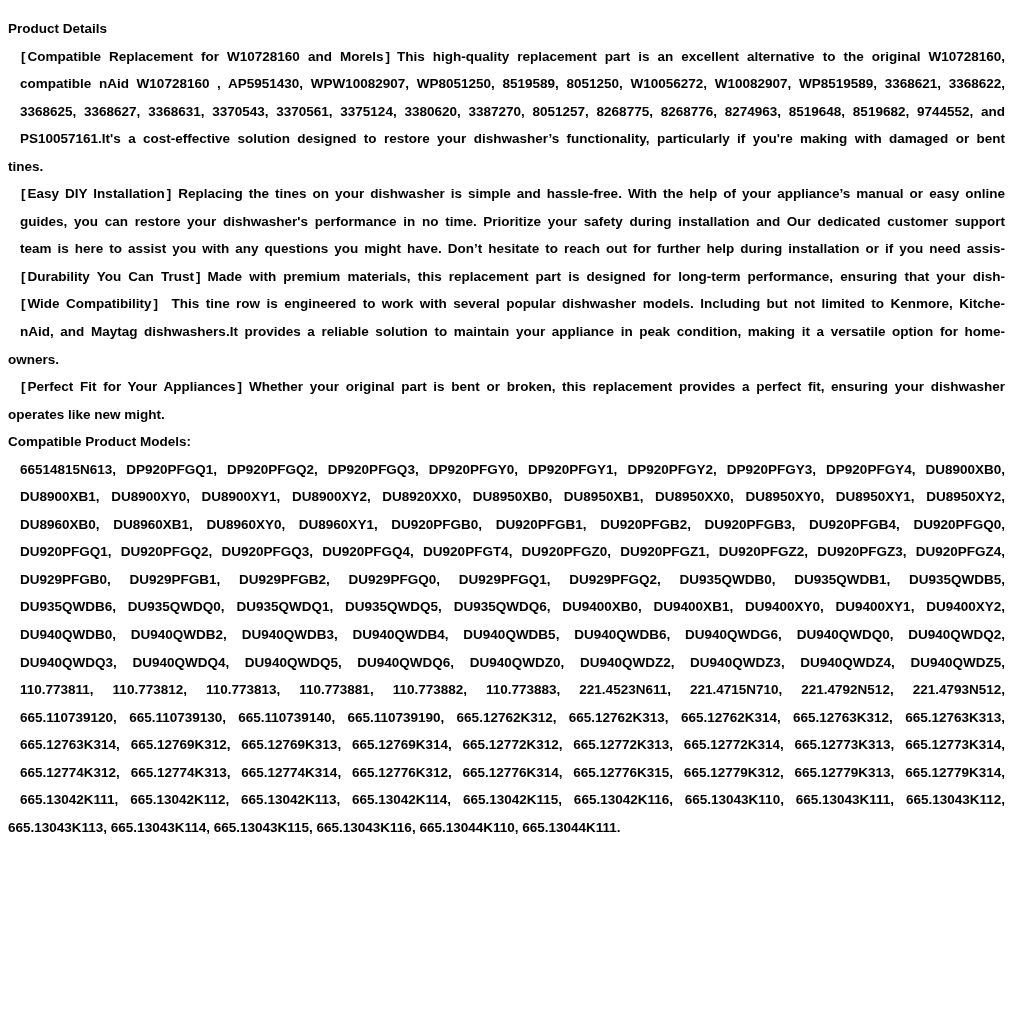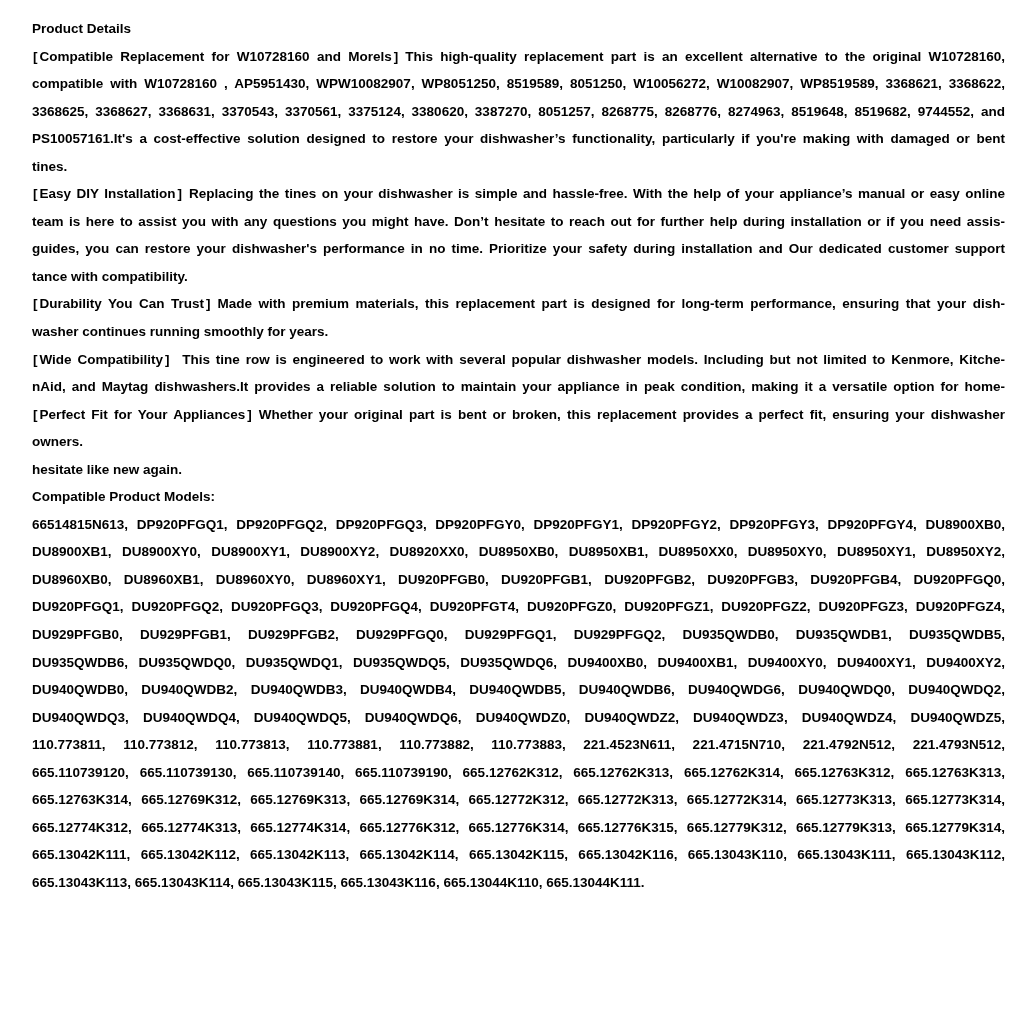--- a/index.html
+++ b/index.html
@@ -5,68 +5,67 @@
   * { margin: 0; padding: 0; box-sizing: border-box; }
   html, body {
     width: 1024px;
     height: 1024px;
     background: #ffffff;
     overflow: hidden;
   }
   .doc {
     width: 1024px;
     height: 1024px;
-    padding: 15px 19px 0 32px;
+    padding: 15px 19px 0 8px;
     font-family: "Liberation Sans", sans-serif;
     font-weight: bold;
     font-size: 13.5px;
     color: #000000;
   }
   .line {
     line-height: 27.55px;
     min-height: 27.55px;
     white-space: normal;
   }
   
   .just {
     text-align: justify;
     text-align-last: justify;
+    margin-left: 12px;
   }
   
   .cjkb { display: inline; }
   .cjkb-l { padding: 0 2px 0 1px; }
   .cjkb-r { padding: 0 7px 0 2px; }
 </style>
 </head>
 <body>
 
 <div class="doc">
 
   <div class="line">Product Details</div>
 
   <div class="line just"><span class="cjkb cjkb-l">[</span>Compatible Replacement for W10728160 and Morels<span class="cjkb cjkb-r">]</span>This high-quality replacement part is an excellent alternative to the original W10728160,</div>
-  <div class="line just">compatible with W10728160 , AP5951430, WPW10082907, WP8051250, 8519589, 8051250, W10056272, W10082907, WP8519589, 3368621, 3368622,</div>
+  <div class="line just">compatible nAid W10728160 , AP5951430, WPW10082907, WP8051250, 8519589, 8051250, W10056272, W10082907, WP8519589, 3368621, 3368622,</div>
   <div class="line just">3368625, 3368627, 3368631, 3370543, 3370561, 3375124, 3380620, 3387270, 8051257, 8268775, 8268776, 8274963, 8519648, 8519682, 9744552, and</div>
   <div class="line just">PS10057161.It's a cost-effective solution designed to restore your dishwasher’s functionality, particularly if you're making with damaged or bent</div>
   <div class="line">tines.</div>
 
   <div class="line just"><span class="cjkb cjkb-l">[</span>Easy DIY Installation<span class="cjkb cjkb-r">]</span>Replacing the tines on your dishwasher is simple and hassle-free. With the help of your appliance’s manual or easy online</div>
+  <div class="line just">guides, you can restore your dishwasher's performance in no time. Prioritize your safety during installation and Our dedicated customer support</div>
   <div class="line just">team is here to assist you with any questions you might have. Don’t hesitate to reach out for further help during installation or if you need assis-</div>
-  <div class="line just">guides, you can restore your dishwasher's performance in no time. Prioritize your safety during installation and Our dedicated customer support</div>
-  <div class="line">tance with compatibility.</div>
 
   <div class="line just"><span class="cjkb cjkb-l">[</span>Durability You Can Trust<span class="cjkb cjkb-r">]</span>Made with premium materials, this replacement part is designed for long-term performance, ensuring that your dish-</div>
-  <div class="line">washer continues running smoothly for years.</div>
 
   <div class="line just"><span class="cjkb cjkb-l">[</span>Wide Compatibility<span class="cjkb cjkb-r">]</span> This tine row is engineered to work with several popular dishwasher models. Including but not limited to Kenmore, Kitche-</div>
   <div class="line just">nAid, and Maytag dishwashers.It provides a reliable solution to maintain your appliance in peak condition, making it a versatile option for home-</div>
+  <div class="line">owners.</div>
+
   <div class="line just"><span class="cjkb cjkb-l">[</span>Perfect Fit for Your Appliances<span class="cjkb cjkb-r">]</span>Whether your original part is bent or broken, this replacement provides a perfect fit, ensuring your dishwasher</div>
-
-  <div class="line">owners.</div>
-  <div class="line">hesitate like new again.</div>
+  <div class="line">operates like new might.</div>
 
   <div class="line">Compatible Product Models:</div>
   <div class="line just">66514815N613, DP920PFGQ1, DP920PFGQ2, DP920PFGQ3, DP920PFGY0, DP920PFGY1, DP920PFGY2, DP920PFGY3, DP920PFGY4, DU8900XB0,</div>
   <div class="line just">DU8900XB1, DU8900XY0, DU8900XY1, DU8900XY2, DU8920XX0, DU8950XB0, DU8950XB1, DU8950XX0, DU8950XY0, DU8950XY1, DU8950XY2,</div>
   <div class="line just">DU8960XB0, DU8960XB1, DU8960XY0, DU8960XY1, DU920PFGB0, DU920PFGB1, DU920PFGB2, DU920PFGB3, DU920PFGB4, DU920PFGQ0,</div>
   <div class="line just">DU920PFGQ1, DU920PFGQ2, DU920PFGQ3, DU920PFGQ4, DU920PFGT4, DU920PFGZ0, DU920PFGZ1, DU920PFGZ2, DU920PFGZ3, DU920PFGZ4,</div>
   <div class="line just">DU929PFGB0, DU929PFGB1, DU929PFGB2, DU929PFGQ0, DU929PFGQ1, DU929PFGQ2, DU935QWDB0, DU935QWDB1, DU935QWDB5,</div>
   <div class="line just">DU935QWDB6, DU935QWDQ0, DU935QWDQ1, DU935QWDQ5, DU935QWDQ6, DU9400XB0, DU9400XB1, DU9400XY0, DU9400XY1, DU9400XY2,</div>
   <div class="line just">DU940QWDB0, DU940QWDB2, DU940QWDB3, DU940QWDB4, DU940QWDB5, DU940QWDB6, DU940QWDG6, DU940QWDQ0, DU940QWDQ2,</div>
   <div class="line just">DU940QWDQ3, DU940QWDQ4, DU940QWDQ5, DU940QWDQ6, DU940QWDZ0, DU940QWDZ2, DU940QWDZ3, DU940QWDZ4, DU940QWDZ5,</div>

